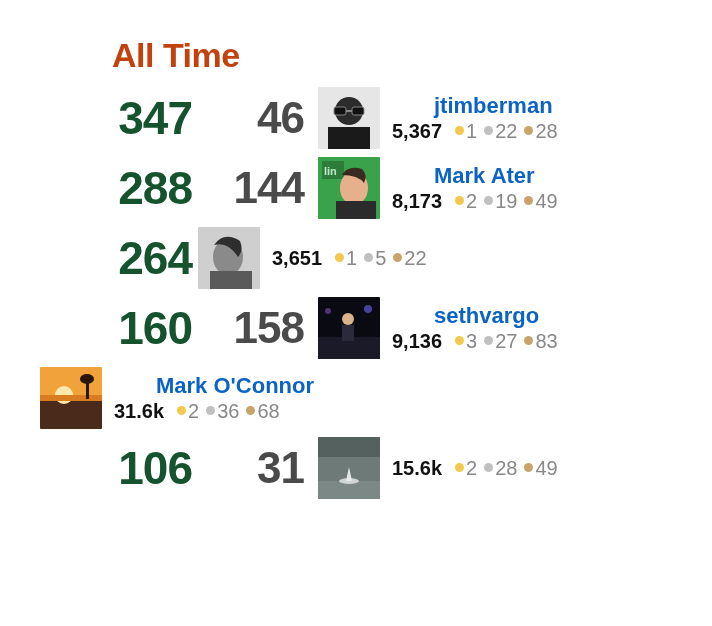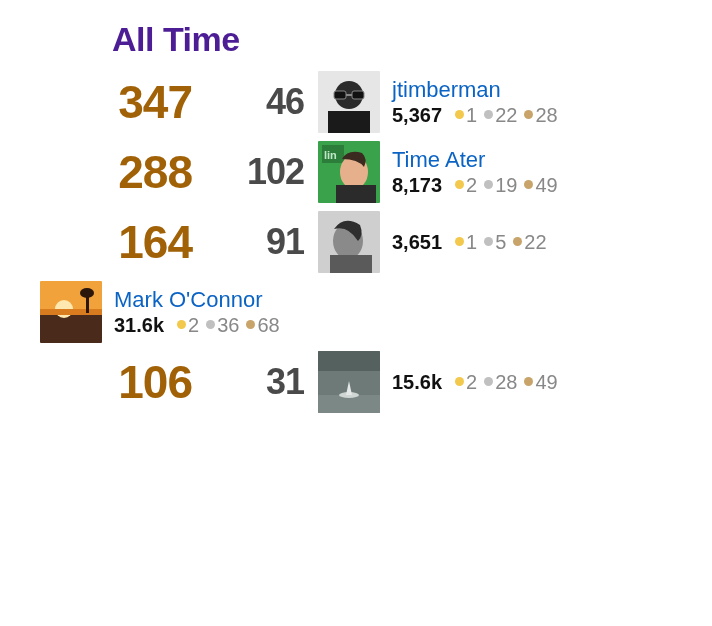--- a/index.html
+++ b/index.html
@@ -10,42 +10,42 @@
     background: #fff;
     width: 712px;
     height: 626px;
   }
   .container {
     padding: 20px 40px 20px 40px;
   }
   h2.title {
     font-size: 34px;
     font-weight: 700;
-    color: #4c1d95;
-    margin: 0 0 8px 72px;
+    color: #c2410c;
+    margin: 16px 0 8px 72px;
     letter-spacing: -0.5px;
   }
   .row {
     display: flex;
     align-items: center;
     height: 70px;
   }
   .score-a {
     width: 158px;
     text-align: right;
     font-size: 46px;
     font-weight: 700;
-    color: #a16207;
+    color: #14532d;
     letter-spacing: -1px;
     padding-right: 6px;
   }
   .score-b {
     width: 120px;
     text-align: right;
-    font-size: 36px;
+    font-size: 44px;
     font-weight: 700;
     color: #4a4a4a;
     letter-spacing: -1px;
     padding-right: 14px;
   }
   .avatar {
     width: 62px;
     height: 62px;
     flex: 0 0 62px;
     border-radius: 1px;
@@ -58,24 +58,25 @@
   .avatar svg { width: 100%; height: 100%; display:block; }
   .userinfo {
     display: flex;
     flex-direction: column;
     justify-content: center;
     line-height: 1.15;
   }
   .username {
     color: #0b63c4;
     font-size: 22px;
-    font-weight: 400;
+    font-weight: 700;
     text-decoration: none;
     cursor: pointer;
     margin-bottom: 2px;
+    margin-left: 42px;
   }
   .stats {
     display: flex;
     align-items: center;
     gap: 1px;
     font-size: 20px;
   }
   .rep {
     font-weight: 700;
     color: #111;
@@ -121,56 +122,76 @@
             <span class="count">1</span>
             <span class="dot silver"></span>
             <span class="count">22</span>
             <span class="dot bronze"></span>
             <span class="count">28</span>
           </div>
         </div>
       </div>
       <div class="row">
         <div class="score-a">288</div>
-        <div class="score-b">102</div>
+        <div class="score-b">144</div>
         <div class="avatar">
           <svg viewBox="0 0 62 62">
             <use href="#av-greenprofile"></use>
           </svg>
         </div>
         <div class="userinfo">
-          <a class="username">Time Ater</a>
+          <a class="username">Mark Ater</a>
           <div class="stats">
             <span class="rep">8,173</span>
             <span class="dot gold"></span>
             <span class="count">2</span>
             <span class="dot silver"></span>
             <span class="count">19</span>
             <span class="dot bronze"></span>
             <span class="count">49</span>
           </div>
         </div>
       </div>
       <div class="row">
-        <div class="score-a">164</div>
-        <div class="score-b">91</div>
+        <div class="score-a">264</div>
         <div class="avatar">
           <svg viewBox="0 0 62 62">
             <use href="#av-grayprofile"></use>
           </svg>
         </div>
         <div class="userinfo">
           <div class="stats">
             <span class="rep">3,651</span>
             <span class="dot gold"></span>
             <span class="count">1</span>
             <span class="dot silver"></span>
             <span class="count">5</span>
             <span class="dot bronze"></span>
             <span class="count">22</span>
+          </div>
+        </div>
+      </div>
+      <div class="row">
+        <div class="score-a">160</div>
+        <div class="score-b">158</div>
+        <div class="avatar">
+          <svg viewBox="0 0 62 62">
+            <use href="#av-stage"></use>
+          </svg>
+        </div>
+        <div class="userinfo">
+          <a class="username">sethvargo</a>
+          <div class="stats">
+            <span class="rep">9,136</span>
+            <span class="dot gold"></span>
+            <span class="count">3</span>
+            <span class="dot silver"></span>
+            <span class="count">27</span>
+            <span class="dot bronze"></span>
+            <span class="count">83</span>
           </div>
         </div>
       </div>
       <div class="row">
         <div class="avatar">
           <svg viewBox="0 0 62 62">
             <use href="#av-sunset"></use>
           </svg>
         </div>
         <div class="userinfo">

